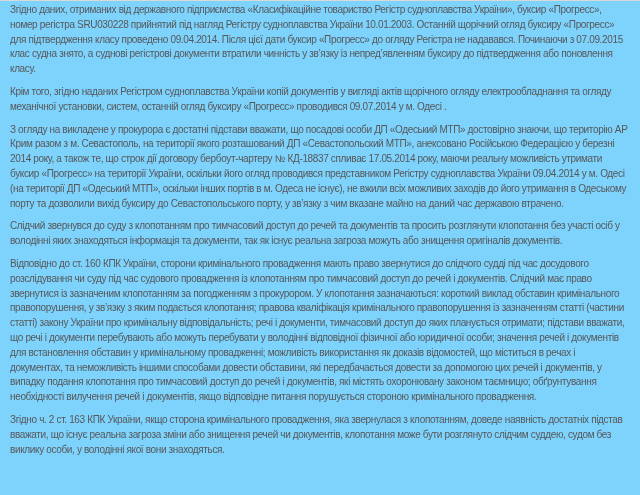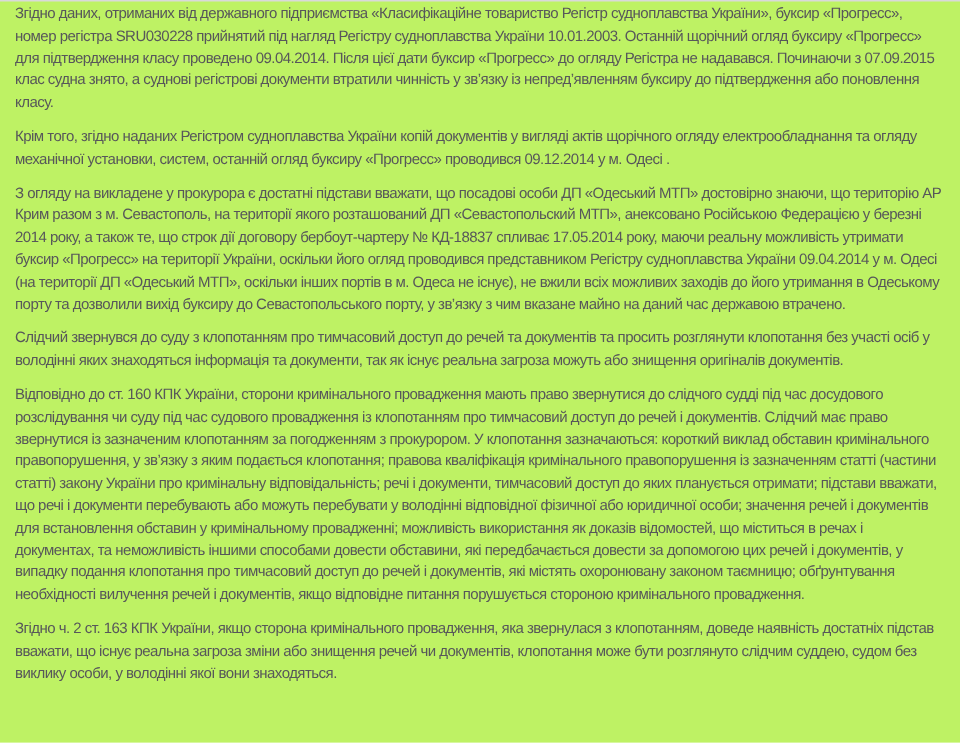--- a/index.html
+++ b/index.html
@@ -15,30 +15,30 @@
       width: 640px;
       height: 495px;
       padding: 2px 10px 0 10px;
       border-top: 1px solid #d9d9d9;
       font-family: "Liberation Sans", "DejaVu Sans", sans-serif;
       font-size: 10px;
       line-height: 14.8px;
       letter-spacing: -0.35px;
       color: #57575a;
       text-align: left;
-      background: #bef264;
+      background: #7dd3fc;
     }
     .doc p {
       margin: 0 0 8px 0;
       padding: 0;
     }
   </style>
 </head>
 <body>
 
 <div class="doc">
   <p>Згідно даних, отриманих від державного підприємства «Класифікаційне товариство Регістр судноплавства України», буксир «Прогресс», номер регістра SRU030228 прийнятий під нагляд Регістру судноплавства України 10.01.2003. Останній щорічний огляд буксиру «Прогресс» для підтвердження класу проведено 09.04.2014. Після цієї дати буксир «Прогресс» до огляду Регістра не надавався. Починаючи з 07.09.2015 клас судна знято, а суднові регістрові документи втратили чинність у зв’язку із непред’явленням буксиру до підтвердження або поновлення класу.</p>
-  <p>Крім того, згідно наданих Регістром судноплавства України копій документів у вигляді актів щорічного огляду електрообладнання та огляду механічної установки, систем, останній огляд буксиру «Прогресс» проводився 09.12.2014 у м. Одесі .</p>
+  <p>Крім того, згідно наданих Регістром судноплавства України копій документів у вигляді актів щорічного огляду електрообладнання та огляду механічної установки, систем, останній огляд буксиру «Прогресс» проводився 09.07.2014 у м. Одесі .</p>
   <p>З огляду на викладене у прокурора є достатні підстави вважати, що посадові особи ДП «Одеський МТП» достовірно знаючи, що територію АР Крим разом з м. Севастополь, на території якого розташований ДП «Севастопольский МТП», анексовано Російською Федерацією у березні 2014 року, а також те, що строк дії договору бербоут-чартеру № КД-18837 спливає 17.05.2014 року, маючи реальну можливість утримати буксир «Прогресс» на території України, оскільки його огляд проводився представником Регістру судноплавства України 09.04.2014 у м. Одесі (на території ДП «Одеський МТП», оскільки інших портів в м. Одеса не існує), не вжили всіх можливих заходів до його утримання в Одеському порту та дозволили вихід буксиру до Севастопольського порту, у зв’язку з чим вказане майно на даний час державою втрачено.</p>
   <p>Слідчий звернувся до суду з клопотанням про тимчасовий доступ до речей та документів та просить розглянути клопотання без участі осіб у володінні яких знаходяться інформація та документи, так як існує реальна загроза можуть або знищення оригіналів документів.</p>
   <p>Відповідно до ст. 160 КПК України, сторони кримінального провадження мають право звернутися до слідчого судді під час досудового розслідування чи суду під час судового провадження із клопотанням про тимчасовий доступ до речей і документів. Слідчий має право звернутися із зазначеним клопотанням за погодженням з прокурором. У клопотання зазначаються: короткий виклад обставин кримінального правопорушення, у зв’язку з яким подається клопотання; правова кваліфікація кримінального правопорушення із зазначенням статті (частини статті) закону України про кримінальну відповідальність; речі і документи, тимчасовий доступ до яких планується отримати; підстави вважати, що речі і документи перебувають або можуть перебувати у володінні відповідної фізичної або юридичної особи; значення речей і документів для встановлення обставин у кримінальному провадженні; можливість використання як доказів відомостей, що міститься в речах і документах, та неможливість іншими способами довести обставини, які передбачається довести за допомогою цих речей і документів, у випадку подання клопотання про тимчасовий доступ до речей і документів, які містять охоронювану законом таємницю; обґрунтування необхідності вилучення речей і документів, якщо відповідне питання порушується стороною кримінального провадження.</p>
   <p>Згідно ч. 2 ст. 163 КПК України, якщо сторона кримінального провадження, яка звернулася з клопотанням, доведе наявність достатніх підстав вважати, що існує реальна загроза зміни або знищення речей чи документів, клопотання може бути розглянуто слідчим суддею, судом без виклику особи, у володінні якої вони знаходяться.</p>
 </div>
 
 </body></html>

